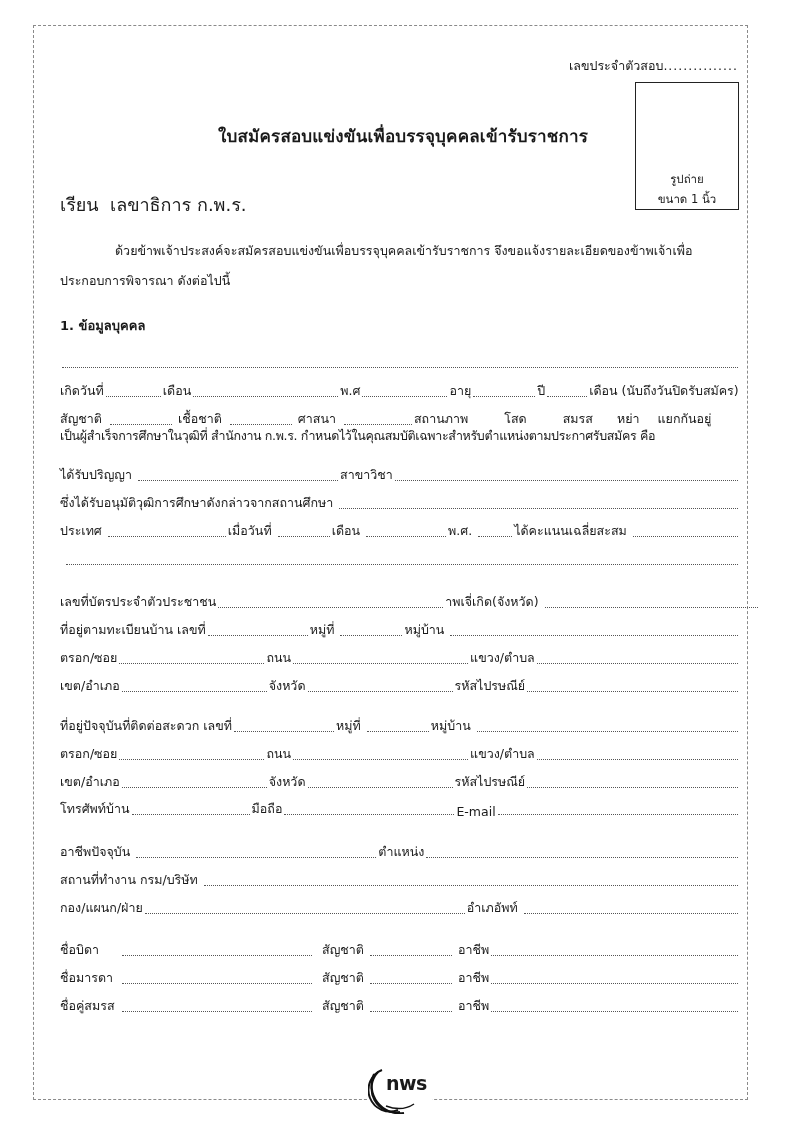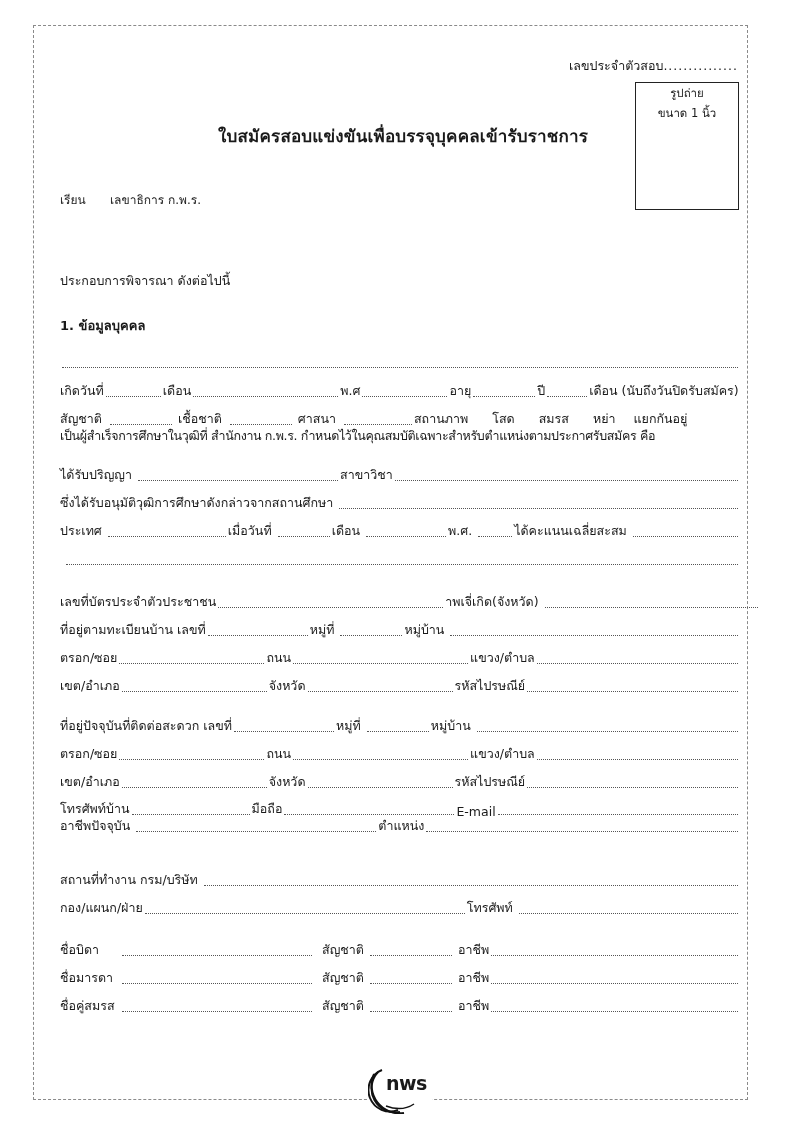--- a/index.html
+++ b/index.html
@@ -4,24 +4,24 @@
 <style>
   html, body { margin:0; padding:0; background:#ffffff; }
   body { width:800px; height:1123px; position:relative; overflow:hidden;
          font-family:"DejaVu Sans", sans-serif; color:#1a1a1a; }
   .frame { position:absolute; left:33px; top:25px; width:715px; height:1075px;
            border:1px dashed #8a8a8a; box-sizing:border-box; }
   .abs { position:absolute; white-space:nowrap; }
   .exam-no { right:62px; top:56px; font-size:12.5px; }
   .photo { position:absolute; left:635px; top:82px; width:104px; height:128px;
            border:1.5px solid #222; box-sizing:border-box; display:flex;
-           flex-direction:column; align-items:center; justify-content:flex-start;
+           flex-direction:column; align-items:center; justify-content:flex-end;
            font-size:11.5px; line-height:20px; }
   .title { left:218px; top:122px; font-size:17px; font-weight:bold; letter-spacing:0.2px; }
-  .to { left:60px; top:190px; font-size:12px; }
+  .to { left:60px; top:190px; font-size:18px; }
   .to .lbl { display:inline-block; width:50px; }
   .intro { left:60px; top:236px; width:690px; font-size:12.5px; line-height:30px; white-space:normal; }
   .intro .indent { display:inline-block; width:55px; }
   .section { left:60px; top:315px; font-size:13px; font-weight:bold; }
   .line { position:absolute; left:60px; width:680px; font-size:12.5px; height:20px;
           display:flex; align-items:flex-end; white-space:nowrap; }
   .line .lab { flex:0 0 auto; }
   .line .dots { flex:1 1 auto; border-bottom:1.5px dotted #555; margin:0 2px 4px 2px; height:1px; min-width:10px; }
   .logo { position:absolute; left:368px; top:1066px; width:64px; height:48px; }
   .logo-text { position:absolute; left:18px; top:6px; font-size:19px; font-weight:bold;
@@ -41,21 +41,21 @@
   <span>ขนาด 1 นิ้ว</span>
 </div>
 
 <div class="abs title">ใบสมัครสอบแข่งขันเพื่อบรรจุบุคคลเข้ารับราชการ</div>
 
 <div class="abs to">
   <span class="lbl">เรียน</span><span>เลขาธิการ ก.พ.ร.</span>
 </div>
 
 <div class="abs intro">
-  <span class="indent"></span><br>
+  <span class="indent"></span><span>ด้วยข้าพเจ้าประสงค์จะสมัครสอบแข่งขันเพื่อบรรจุบุคคลเข้ารับราชการ จึงขอแจ้งรายละเอียดของข้าพเจ้าเพื่อ</span><br>
   <span>ประกอบการพิจารณา ดังต่อไปนี้</span>
 </div>
 
 <div class="abs section">1. ข้อมูลบุคคล</div>
 
 <div class="line" style="top:352px">
     <span class="dots"></span>
 </div>
 
 <div class="line" style="top:381px">
@@ -73,22 +73,22 @@
 </div>
 
 <div class="line" style="top:409px">
   <span class="lab">สัญชาติ</span>
     <span class="dots" style="flex:0 0 62px;margin-left:8px;margin-right:6px"></span>
   <span class="lab">เชื้อชาติ</span>
     <span class="dots" style="flex:0 0 62px;margin-left:8px;margin-right:6px"></span>
   <span class="lab">ศาสนา</span>
     <span class="dots" style="flex:0 0 68px;margin-left:8px"></span>
   <span class="lab">สถานภาพ</span>
-  <span class="lab" style="margin-left:24px">โสด</span>
-  <span class="lab" style="margin-left:24px">สมรส</span>
+  <span class="lab" style="margin-left:36px">โสด</span>
+  <span class="lab" style="margin-left:36px">สมรส</span>
   <span class="lab" style="margin-left:24px">หย่า</span>
   <span class="lab" style="margin-left:18px">แยกกันอยู่</span>
 </div>
 
 <div class="line" style="top:426px">
   <span class="lab" style="letter-spacing:-0.35px">เป็นผู้สำเร็จการศึกษาในวุฒิที่ สำนักงาน ก.พ.ร. กำหนดไว้ในคุณสมบัติเฉพาะสำหรับตำแหน่งตามประกาศรับสมัคร คือ</span>
 </div>
 
 <div class="line" style="top:465px">
   <span class="lab">ได้รับปริญญา</span>
@@ -182,36 +182,36 @@
 
 <div class="line" style="top:799px;width:680px">
   <span class="lab">โทรศัพท์บ้าน</span>
     <span class="dots" style="flex:0 0 118px"></span>
   <span class="lab">มือถือ</span>
     <span class="dots" style="flex:0 0 170px"></span>
   <span class="lab">E-mail</span>
     <span class="dots"></span>
 </div>
 
-<div class="line" style="top:816px;width:680px">
+<div class="line" style="top:842px;width:680px">
   <span class="lab">อาชีพปัจจุบัน</span>
     <span class="dots" style="flex:0 0 240px;margin-left:6px"></span>
   <span class="lab">ตำแหน่ง</span>
     <span class="dots"></span>
 </div>
 
 <div class="line" style="top:870px;width:680px">
   <span class="lab">สถานที่ทำงาน กรม/บริษัท</span>
     <span class="dots" style="margin-left:6px"></span>
 </div>
 
 <div class="line" style="top:898px;width:680px">
   <span class="lab">กอง/แผนก/ฝ่าย</span>
     <span class="dots" style="flex:0 0 320px"></span>
-  <span class="lab">โทรศัพท์</span>
+  <span class="lab">อำเภอัพท์</span>
     <span class="dots" style="margin-left:6px"></span>
 </div>
 
 <div class="line" style="top:940px;width:680px">
   <span class="lab" style="width:60px">ชื่อบิดา</span>
     <span class="dots" style="flex:0 0 190px"></span>
   <span class="lab" style="margin-left:8px">สัญชาติ</span>
     <span class="dots" style="flex:0 0 82px;margin-left:6px;margin-right:6px"></span>
   <span class="lab">อาชีพ</span>
     <span class="dots"></span>

